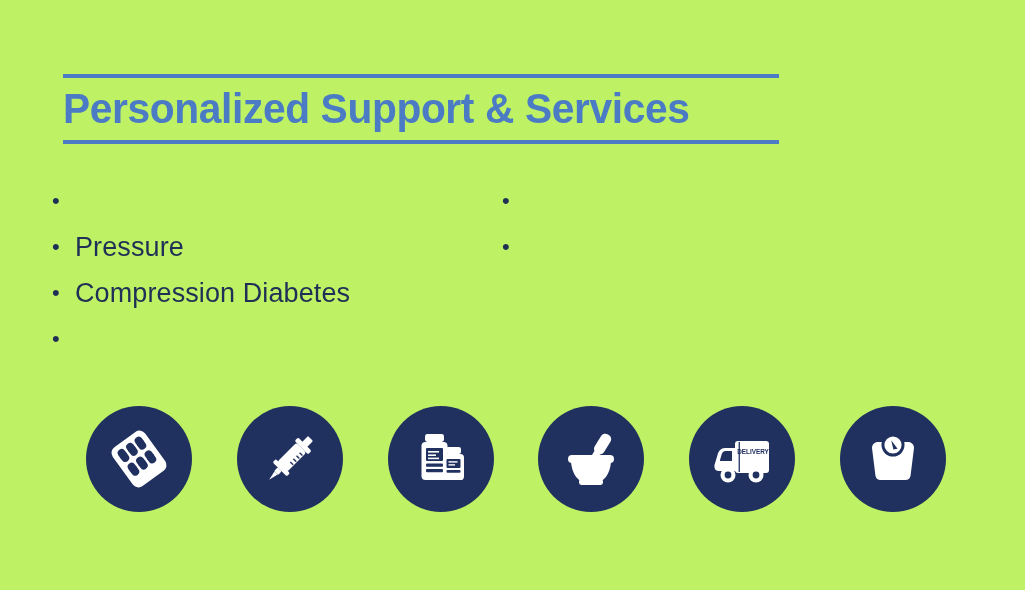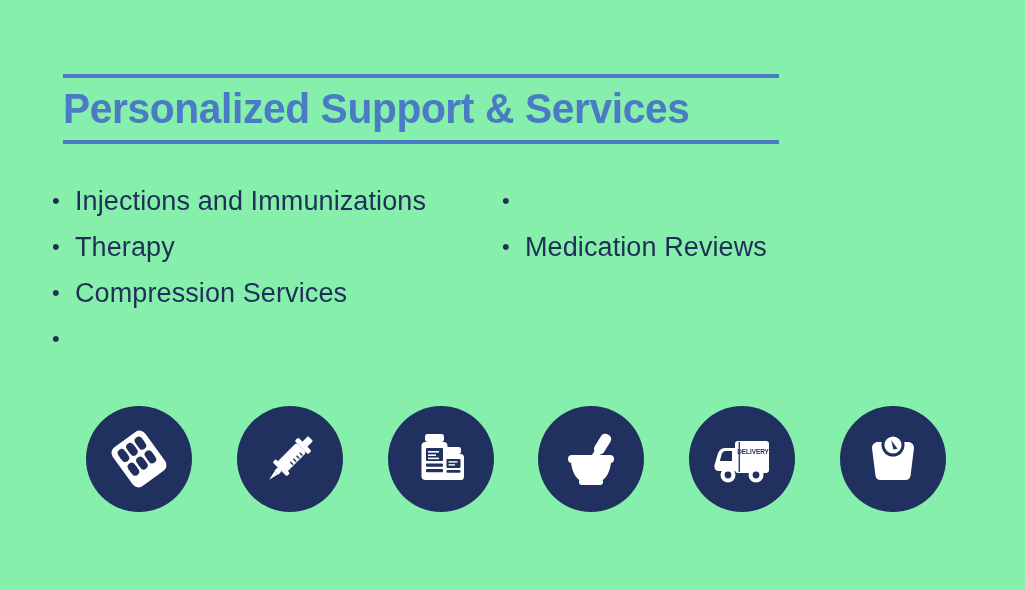--- a/index.html
+++ b/index.html
@@ -8,21 +8,21 @@
     padding: 0;
     background: #ffffff;
   }
   body {
     font-family: "Liberation Sans", sans-serif;
   }
   .slide {
     position: relative;
     width: 1025px;
     height: 590px;
-    background: #86efac;
+    background: #bef264;
     overflow: hidden;
   }
 
   
   .title-block {
     position: absolute;
     left: 63px;
     top: 74px;
     width: 716px;
   }
@@ -124,44 +124,42 @@
     <h1 class="slide-title">Personalized Support &amp; Services</h1>
     <div class="rule rule-bottom"></div>
   </div>
 
   <div class="columns">
 
     <div class="col col-left">
       <ul class="bullet-list">
         <li class="bullet-item">
           <span class="bullet-dot">•</span>
-          <span class="bullet-text">Injections and Immunizations</span>
-        </li>
-        <li class="bullet-item">
-          <span class="bullet-dot">•</span>
-          <span class="bullet-text">Therapy</span>
-        </li>
-        <li class="bullet-item">
-          <span class="bullet-dot">•</span>
-          <span class="bullet-text">Compression Services</span>
+        </li>
+        <li class="bullet-item">
+          <span class="bullet-dot">•</span>
+          <span class="bullet-text">Pressure</span>
+        </li>
+        <li class="bullet-item">
+          <span class="bullet-dot">•</span>
+          <span class="bullet-text">Compression Diabetes</span>
         </li>
         <li class="bullet-item">
           <span class="bullet-dot">•</span>
         </li>
       </ul>
     </div>
 
     <div class="col col-right">
       <ul class="bullet-list">
         <li class="bullet-item">
           <span class="bullet-dot">•</span>
         </li>
         <li class="bullet-item">
           <span class="bullet-dot">•</span>
-          <span class="bullet-text">Medication Reviews</span>
         </li>
       </ul>
     </div>
 
   </div>
 
   <div class="icon-row">
 
     <div class="icon-circle">
       <span>

